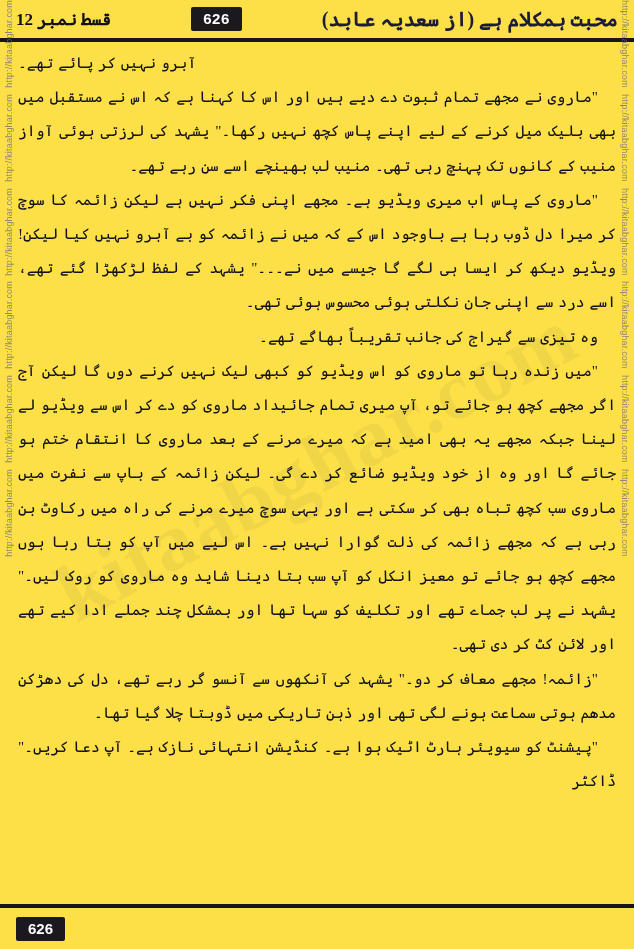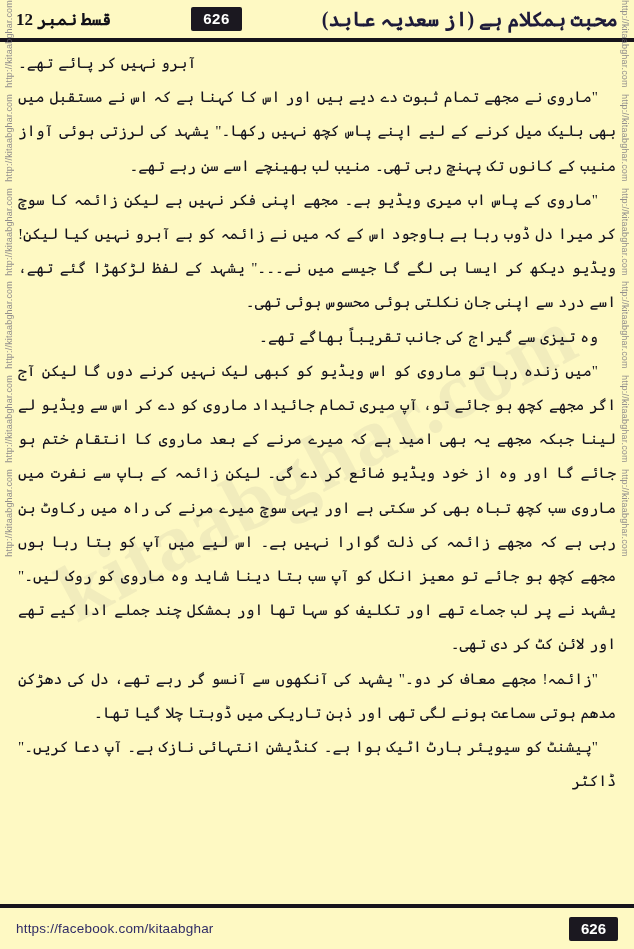--- a/index.html
+++ b/index.html
@@ -5,21 +5,21 @@
   html,body{margin:0;padding:0;}
   body{
     width:634px;height:949px;
     background:#f7f9f6;
     font-family:"Liberation Sans",sans-serif;
     overflow:hidden;position:relative;
   }
   #page{
     position:relative;width:634px;height:949px;
     box-sizing:border-box;overflow:hidden;
-    background:#fef9c3;
+    background:#fde047;
   }
 
   
   #header{
     position:absolute;top:0;left:0;width:634px;height:38px;
     display:flex;align-items:center;justify-content:space-between;
     padding:0 16px;box-sizing:border-box;
   }
   .hdr-episode{
     font-family:"Liberation Serif",serif;
@@ -151,17 +151,16 @@
     <p class="para indent">"ماروی نے مجھے تمام ثبوت دے دیے ہیں اور اس کا کہنا ہے کہ اس نے مستقبل میں بھی بلیک میل کرنے کے لیے اپنے پاس کچھ نہیں رکھا۔" یشہد کی لرزتی ہوئی آواز منیب کے کانوں تک پہنچ رہی تھی۔ منیب لب بھینچے اسے سن رہے تھے۔</p>
     <p class="para indent">"ماروی کے پاس اب میری ویڈیو ہے۔ مجھے اپنی فکر نہیں ہے لیکن زائمہ کا سوچ کر میرا دل ڈوب رہا ہے باوجود اس کے کہ میں نے زائمہ کو بے آبرو نہیں کیا لیکن! ویڈیو دیکھ کر ایسا ہی لگے گا جیسے میں نے۔۔۔" یشہد کے لفظ لڑکھڑا گئے تھے، اسے درد سے اپنی جان نکلتی ہوئی محسوس ہوئی تھی۔</p>
     <p class="para indent">وہ تیزی سے گیراج کی جانب تقریباً بھاگے تھے۔</p>
     <p class="para indent">"میں زندہ رہا تو ماروی کو اس ویڈیو کو کبھی لیک نہیں کرنے دوں گا لیکن آج اگر مجھے کچھ ہو جائے تو، آپ میری تمام جائیداد ماروی کو دے کر اس سے ویڈیو لے لینا جبکہ مجھے یہ بھی امید ہے کہ میرے مرنے کے بعد ماروی کا انتقام ختم ہو جائے گا اور وہ از خود ویڈیو ضائع کر دے گی۔ لیکن زائمہ کے باپ سے نفرت میں ماروی سب کچھ تباہ بھی کر سکتی ہے اور یہی سوچ میرے مرنے کی راہ میں رکاوٹ بن رہی ہے کہ مجھے زائمہ کی ذلت گوارا نہیں ہے۔ اس لیے میں آپ کو بتا رہا ہوں مجھے کچھ ہو جائے تو معیز انکل کو آپ سب بتا دینا شاید وہ ماروی کو روک لیں۔" یشہد نے پر لب جماے تھے اور تکلیف کو سہا تھا اور بمشکل چند جملے ادا کیے تھے اور لائن کٹ کر دی تھی۔</p>
     <p class="para indent">"زائمہ! مجھے معاف کر دو۔" یشہد کی آنکھوں سے آنسو گر رہے تھے، دل کی دھڑکن مدھم ہوتی سماعت ہونے لگی تھی اور ذہن تاریکی میں ڈوبتا چلا گیا تھا۔</p>
     <p class="para indent">"پیشنٹ کو سیویئر ہارٹ اٹیک ہوا ہے۔ کنڈیشن انتہائی نازک ہے۔ آپ دعا کریں۔" ڈاکٹر</p>
   </div>
 
   <div id="rule-bottom"></div>
   <div id="footer">
-    <a class="foot-url" href="#">https://facebook.com/kitaabghar</a>
     <div class="foot-badge">626</div>
   </div>
 
 </div>
 
 </body></html>

